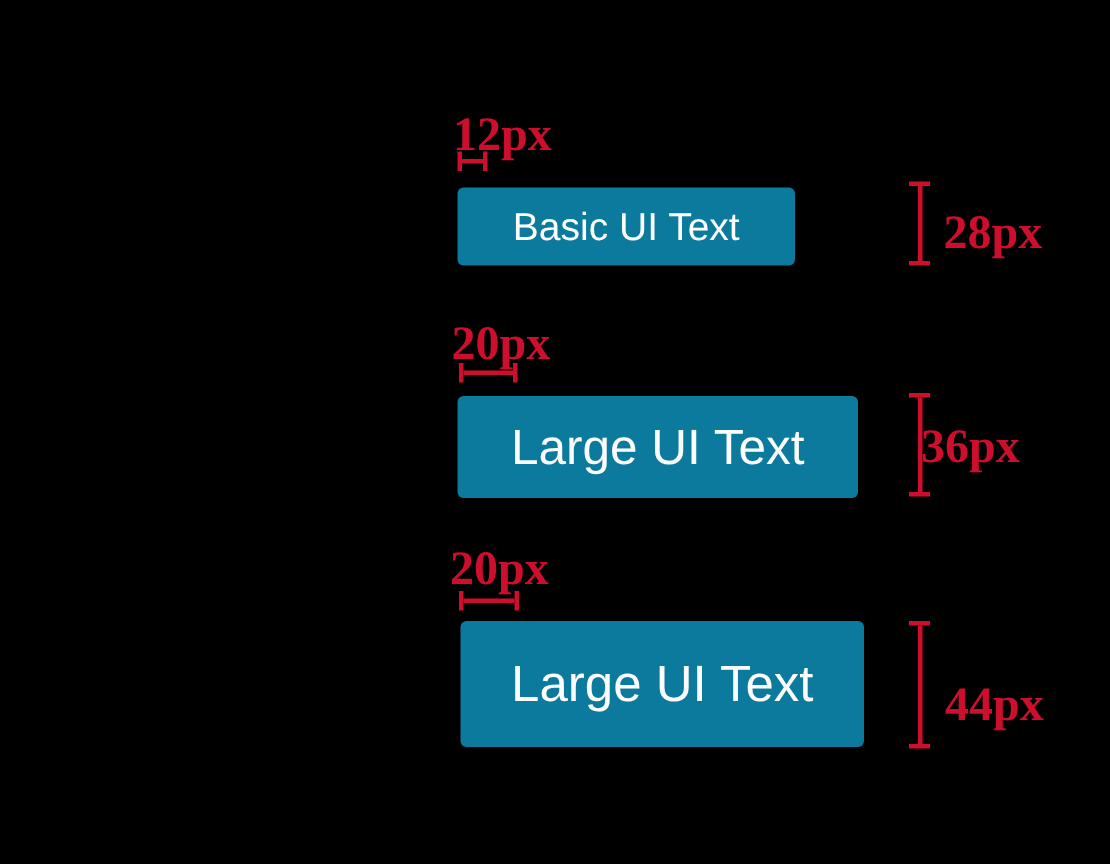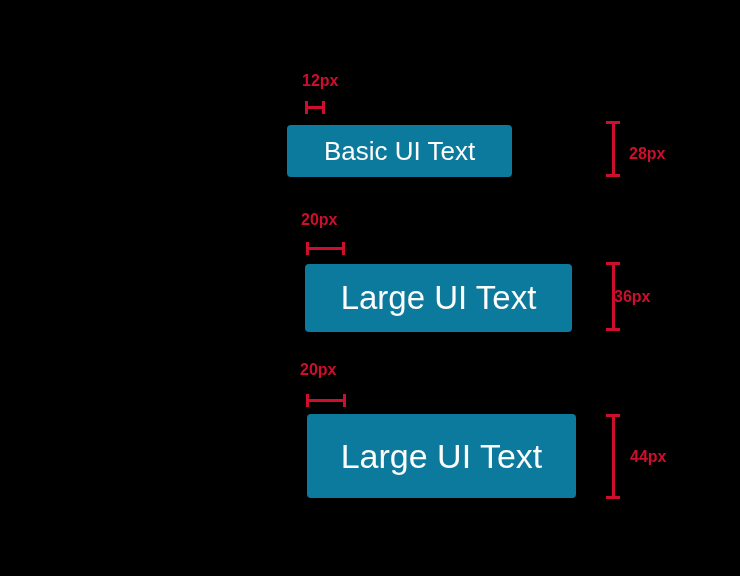--- a/index.html
+++ b/index.html
@@ -13,23 +13,24 @@
     height: 576px;
     background: var(--background, #000);
     overflow: hidden;
     font-family: "Liberation Sans", sans-serif;
   }
   
   .pad-label, .height-label {
     position: absolute;
     color: var(--annotation, #ce0e2d);
     font-weight: 600;
-    font-size: 16px;
+    font-size: 32px;
     line-height: 1;
     white-space: nowrap;
+    font-family: Liberation Serif, serif;
   }
   
   .h-bracket {
     position: absolute;
     height: 13px;
     border-left: 3px solid var(--annotation, #ce0e2d);
     border-right: 3px solid var(--annotation, #ce0e2d);
     box-sizing: border-box;
   }
   .h-bracket::after {
@@ -70,35 +71,35 @@
     white-space: nowrap;
   }
   .height-label {
     display: flex;
     align-items: center;
     text-align: center;
   }
   
   .r1-pad    { left: 302px; top: 73px; }
   .r1-brk    { left: 305px; top: 101px; width: 20px; }
-  .r1-btn    { left: 287px; top: 125px; width: 225px; height: 52px; font-size: 26px; }
+  .r1-btn    { left: 305px; top: 125px; width: 225px; height: 52px; font-size: 26px; }
   .r1-vm     { left: 606px; top: 121px; height: 56px; }
   .r1-hlabel { left: 629px; top: 126px; height: 56px; }
   
   .r2-pad    { left: 301px; top: 212px; }
   .r2-brk    { left: 306px; top: 242px; width: 39px; }
   .r2-btn    { left: 305px; top: 264px; width: 267px; height: 68px; font-size: 33px; }
   .r2-vm     { left: 606px; top: 262px; height: 69px; }
   .r2-hlabel { left: 614px; top: 262px; height: 69px; }
   
   .r3-pad    { left: 300px; top: 362px; }
   .r3-brk    { left: 306px; top: 394px; width: 40px; }
   .r3-btn    { left: 307px; top: 414px; width: 269px; height: 84px; font-size: 34px; }
   .r3-vm     { left: 606px; top: 414px; height: 85px; }
-  .r3-hlabel { left: 630px; top: 414px; height: 85px; }
+  .r3-hlabel { left: 630px; top: 426px; height: 85px; }
 </style>
 </head>
 <body>
 
 <div class="canvas">
 
   <div>
     <div class="pad-label r1-pad">12px</div>
     <div class="h-bracket r1-brk"></div>
     <div class="ui-button r1-btn">

